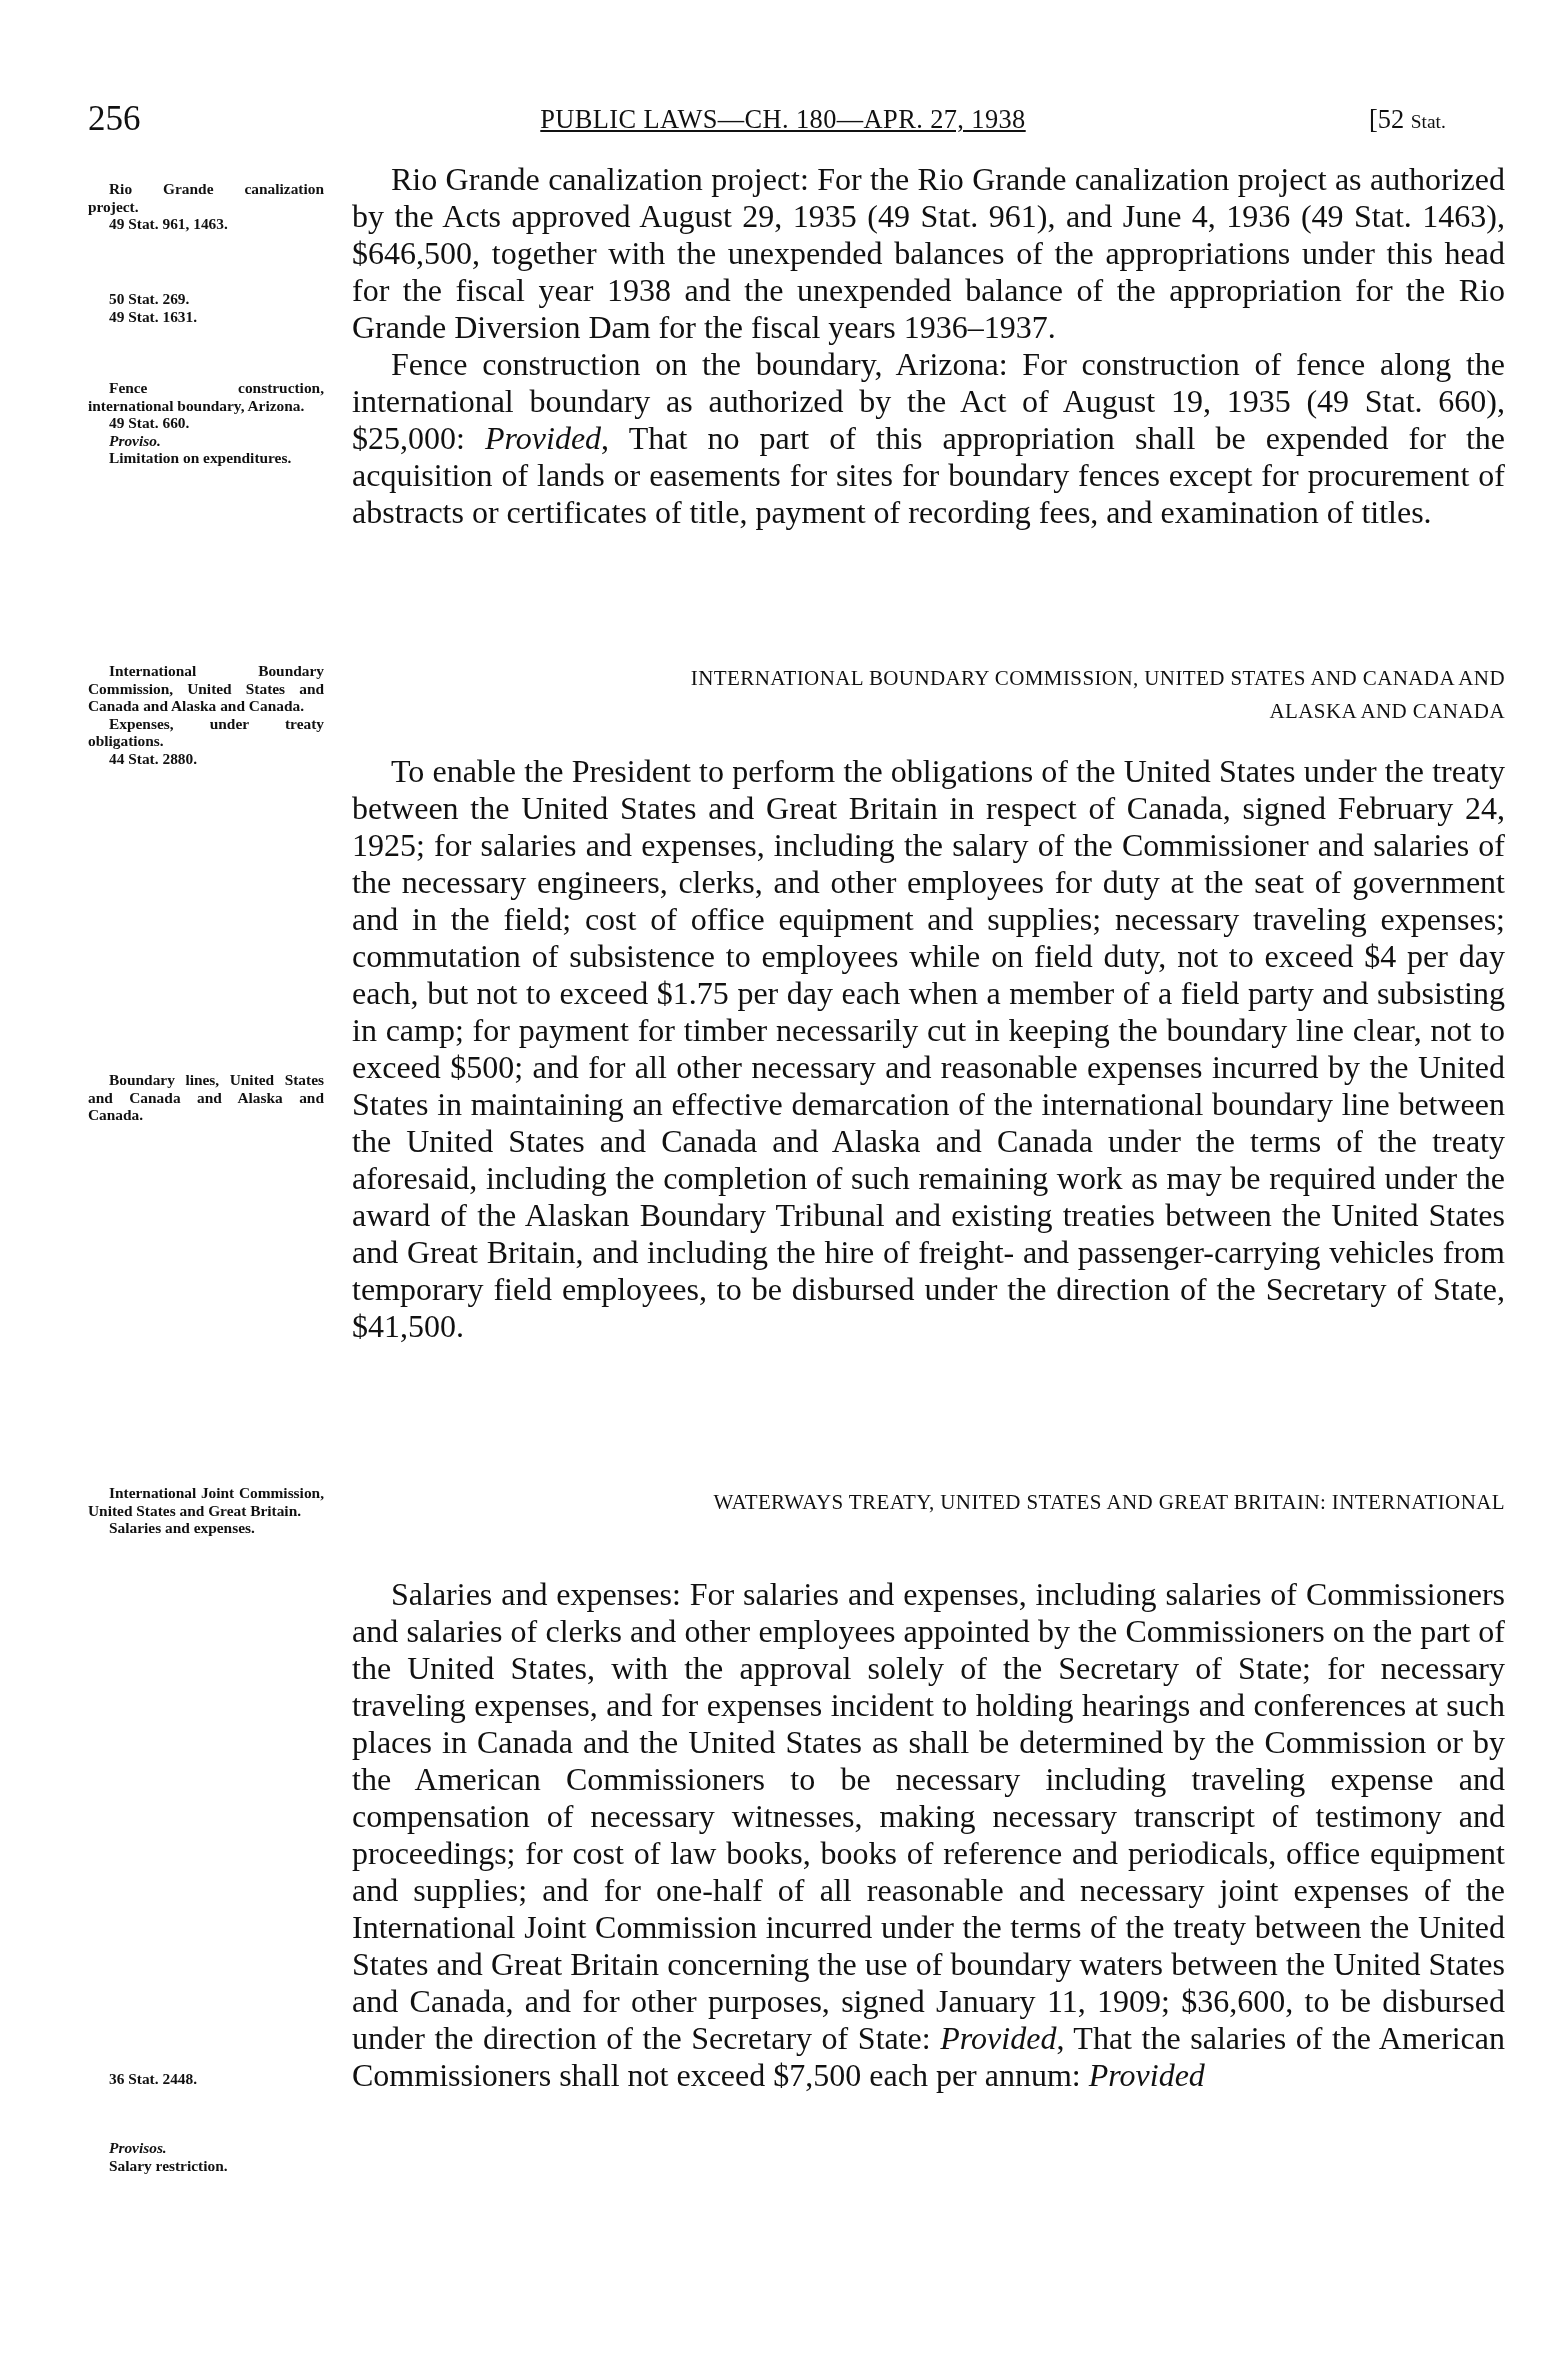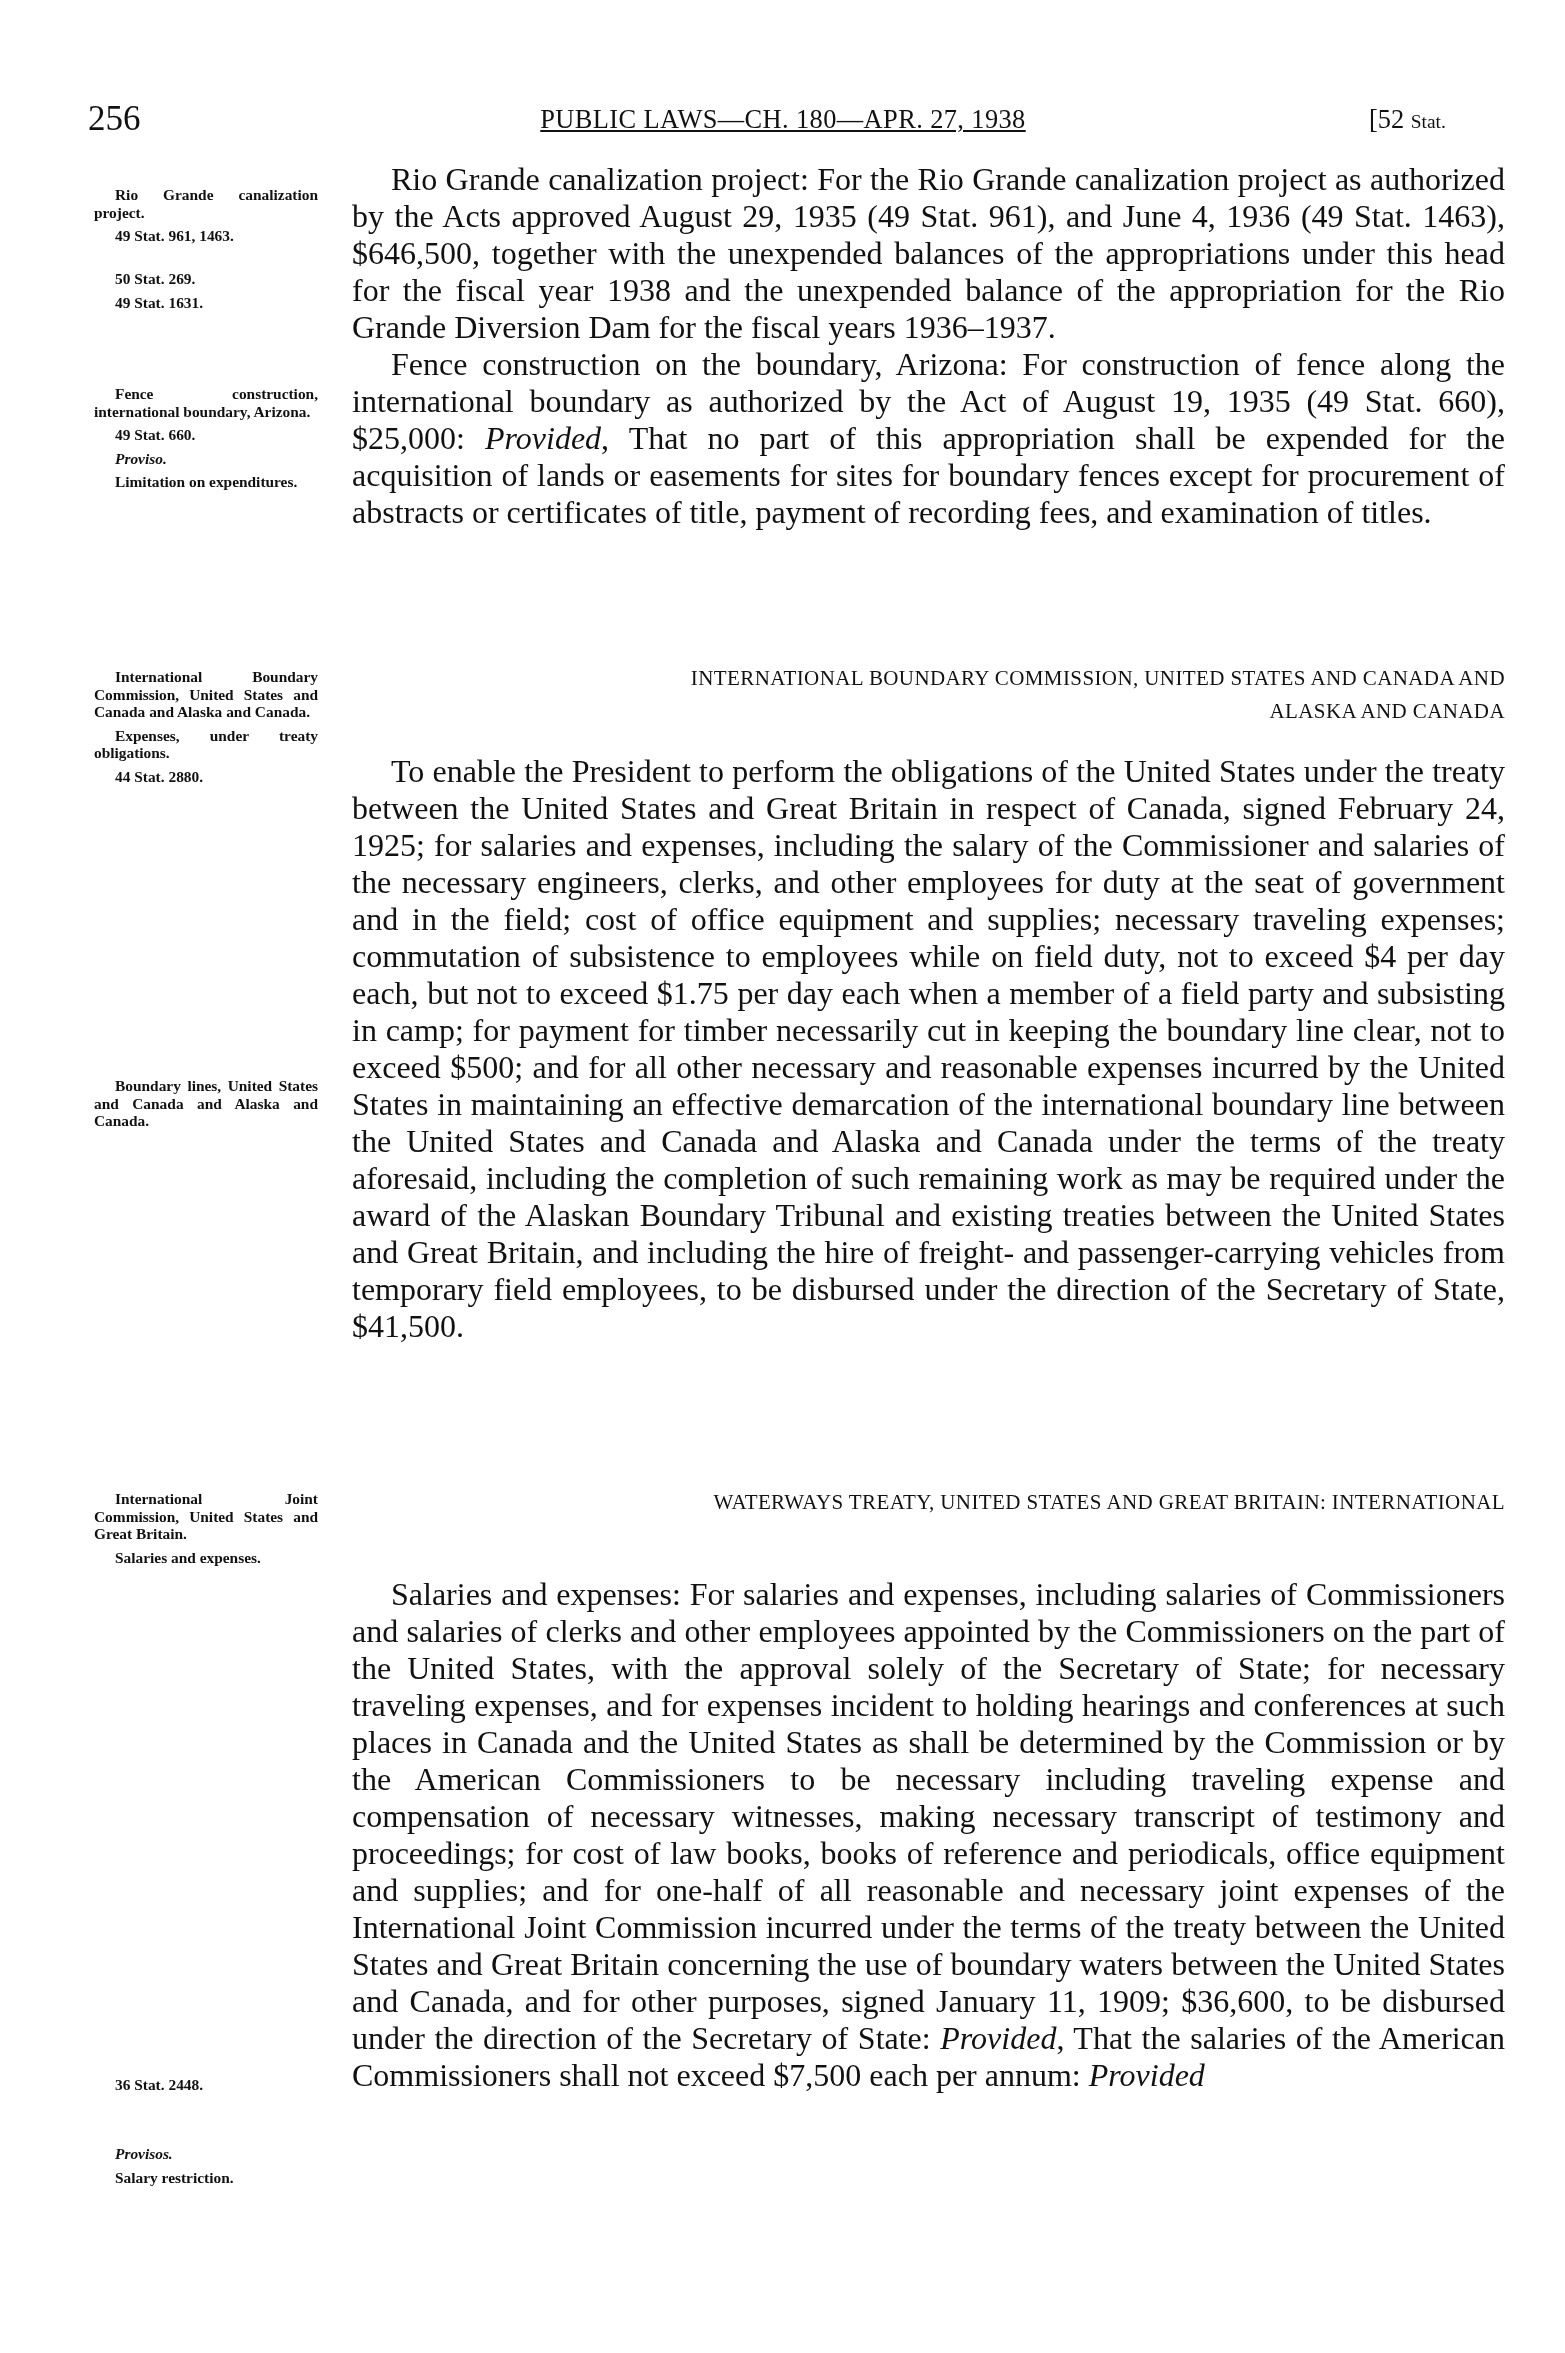--- a/index.html
+++ b/index.html
@@ -3,42 +3,42 @@
 <meta charset="utf-8">
 <style>
   html,body{margin:0;padding:0;background:#ffffff;}
   body{width:1566px;height:2354px;position:relative;overflow:hidden;color:#111;font-family:"DejaVu Serif","Liberation Serif",serif;}
   .page-header{position:absolute;left:0;top:99px;width:1566px;height:35px;font-family:"Liberation Serif",serif;}
   .page-number{position:absolute;left:88px;top:0;font-size:35px;text-align:right;}
   .running-head{position:absolute;left:0;width:1566px;top:5.3px;text-align:center;font-size:26.4px;letter-spacing:0.4px;text-decoration:underline;}
   .volume-ref{position:absolute;left:1369px;top:5.3px;font-size:26.4px;}
   .volume-ref .sc{font-size:19.4px;}
   .margin{position:absolute;left:88px;width:236px;font-family:"Liberation Serif",serif;font-weight:bold;font-size:15.4px;line-height:17.6px;text-align:justify;}
-  .margin p{margin:6px;text-indent:21px;}
+  .margin p{margin:0;text-indent:21px;}
   .margin .cite{text-indent:21px;font-weight:bold;}
   .margin .ital{font-style:italic;font-weight:bold;}
   .body-col{position:absolute;left:352px;width:1153px;font-family:"Liberation Serif",serif;font-size:32px;line-height:37px;text-align:justify;}
   .body-col p{margin:0;text-indent:39px;}
   .body-col em{font-style:italic;}
   .section-heading{position:absolute;left:352px;width:1153px;text-align:right;font-family:"Liberation Serif",serif;font-size:21px;line-height:33px;letter-spacing:0.4px;}
 </style>
 </head>
 <body>
 
 <div class="page-header">
   <span class="page-number">256</span>
   <span class="running-head">PUBLIC LAWS—CH. 180—APR. 27, 1938</span>
   <span class="volume-ref"><span>[52 </span><span class="sc">Stat.</span></span>
 </div>
 
 <div class="margin" style="top:180px;">
   <p>Rio Grande canalization project.</p>
   <p class="cite">49 Stat. 961, 1463.</p>
 </div>
-<div class="margin" style="top:264px;">
+<div class="margin" style="top:290px;">
   <p class="cite">50 Stat. 269.</p>
   <p class="cite">49 Stat. 1631.</p>
 </div>
 <div class="margin" style="top:379px;">
   <p>Fence construction, international boundary, Arizona.</p>
   <p class="cite">49 Stat. 660.</p>
   <p class="cite ital">Proviso.</p>
   <p>Limitation on expenditures.</p>
 </div>
 <div class="margin" style="top:662px;">

